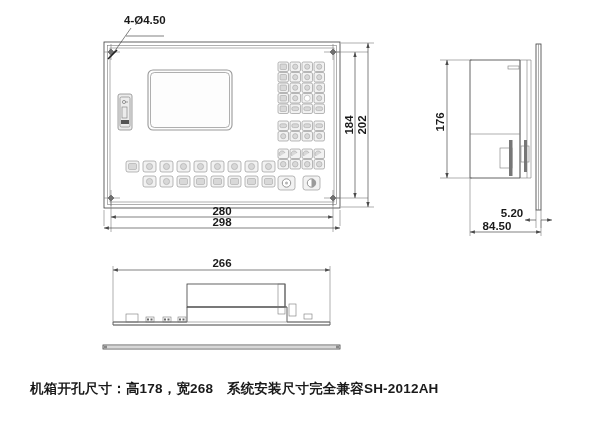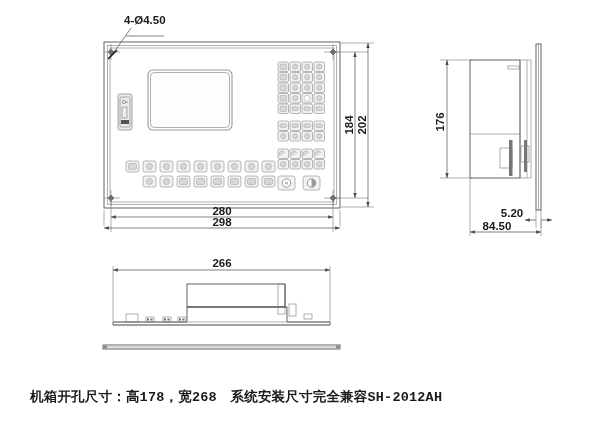--- a/index.html
+++ b/index.html
@@ -10,21 +10,21 @@
   }
   .drawing{position:absolute;left:0;top:0;width:600px;height:448px;}
   .notes{
     position:absolute;left:0;top:368px;width:600px;height:80px;
   }
   .note-line{
     position:absolute;left:30px;
     font-size:13.5px;letter-spacing:.2px;color:#1a1a1a;
     white-space:nowrap;font-weight:600;
   }
-  .note-1{top:20px;font-family:Liberation Mono, monospace;}
+  .note-1{top:12px;}
   .note-2{top:40px;}
   svg{display:block;}
   .ln{stroke:#3c3c3c;stroke-width:.8;fill:none;}
   .ln-thin{stroke:#7a7a7a;stroke-width:.6;fill:none;}
   .ln-dim{stroke:#4a4a4a;stroke-width:.7;fill:none;}
   .ln-key{stroke:#8a8a8a;stroke-width:.6;fill:#f2f2f2;}
   .ln-keyglyph{stroke:#9a9a9a;stroke-width:.5;fill:#d8d8d8;}
   .dimtext{font-family:"Liberation Sans",sans-serif;font-size:11.5px;fill:#1a1a1a;font-weight:600;}
   .labeltext{font-family:"Liberation Sans",sans-serif;font-size:11.5px;fill:#1a1a1a;font-weight:600;}
 </style>

